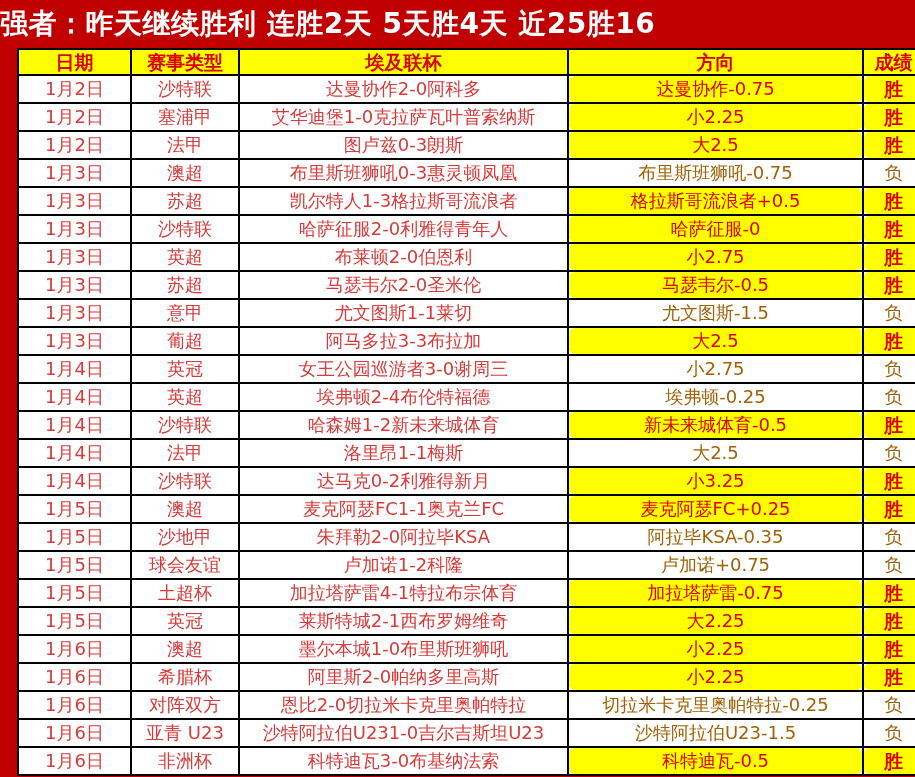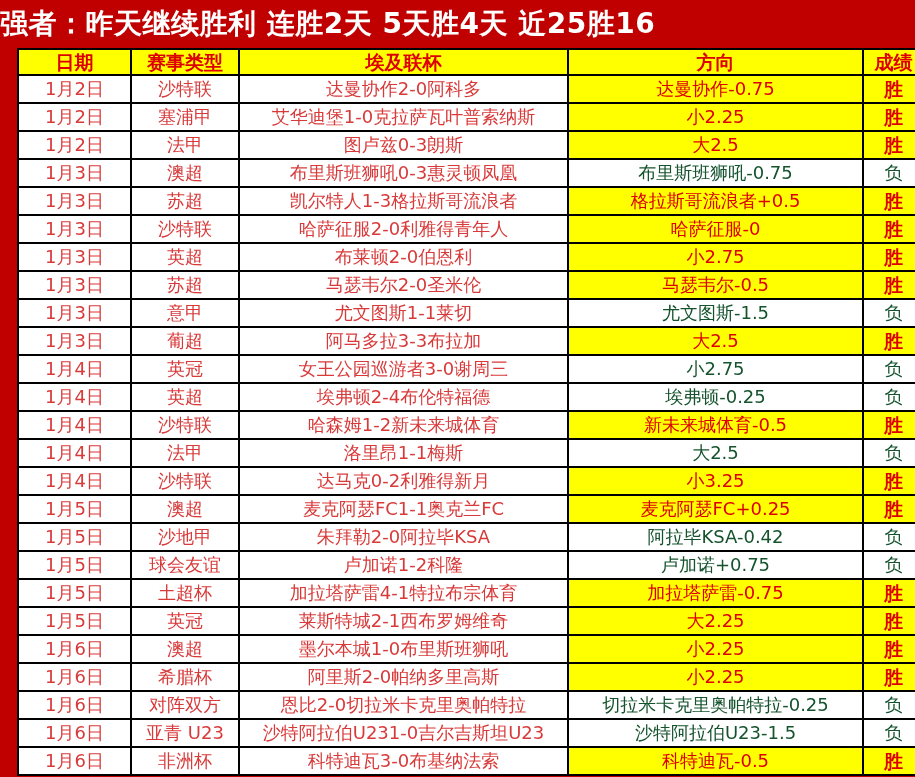--- a/index.html
+++ b/index.html
@@ -48,25 +48,26 @@
     font-weight: bold;
   }
   td {
     height: 28px;
     font-size: 18px;
     color: #d83a3a;
   }
   td.dir-cell.win, td.res-cell.win {
     background: #ffff00;
     color: #dd0000;
+    border-radius: 9px;
   }
   td.res-cell.win { font-weight: bold; font-size: 19px; }
   td.dir-cell.loss, td.res-cell.loss {
     background: #ffffff;
-    color: #14532d;
+    color: #a16207;
   }
 </style>
 </head>
 <body style="background: rgb(192, 0, 0);">
 
 <div class="banner">
   <span>强者：昨天继续胜利 连胜2天 5天胜4天 近25胜16</span>
 </div>
 
 <table class="results">
@@ -196,21 +197,21 @@
         <td class="date-cell">1月5日</td>
         <td class="league-cell">澳超</td>
         <td class="match-cell">麦克阿瑟FC1-1奥克兰FC</td>
         <td class="dir-cell win">麦克阿瑟FC+0.25</td>
         <td class="res-cell win">胜</td>
       </tr>
       <tr>
         <td class="date-cell">1月5日</td>
         <td class="league-cell">沙地甲</td>
         <td class="match-cell">朱拜勒2-0阿拉毕KSA</td>
-        <td class="dir-cell loss">阿拉毕KSA-0.42</td>
+        <td class="dir-cell loss">阿拉毕KSA-0.35</td>
         <td class="res-cell loss">负</td>
       </tr>
       <tr>
         <td class="date-cell">1月5日</td>
         <td class="league-cell">球会友谊</td>
         <td class="match-cell">卢加诺1-2科隆</td>
         <td class="dir-cell loss">卢加诺+0.75</td>
         <td class="res-cell loss">负</td>
       </tr>
       <tr>

